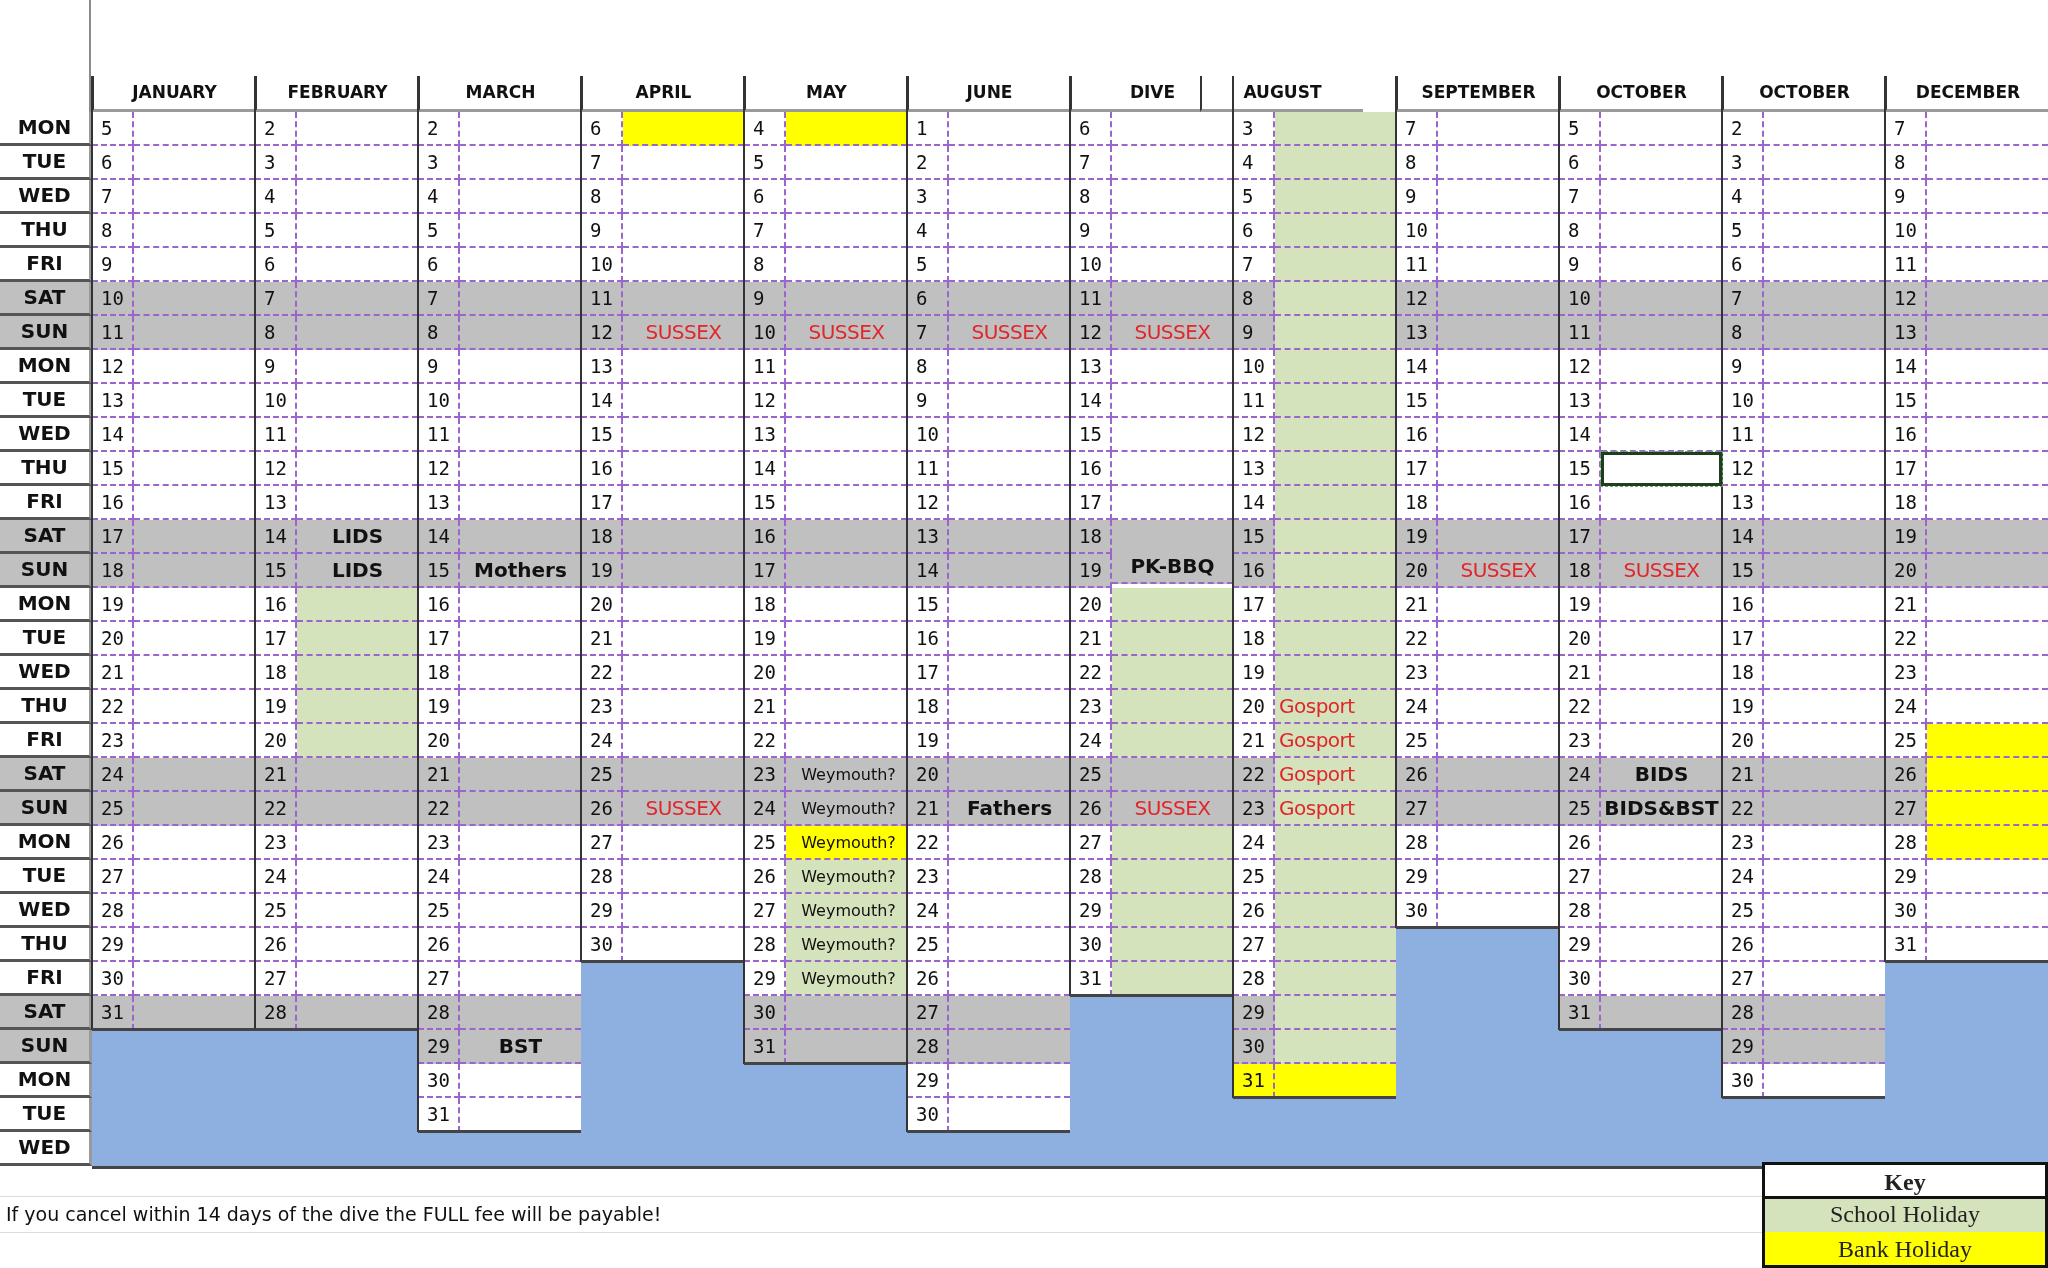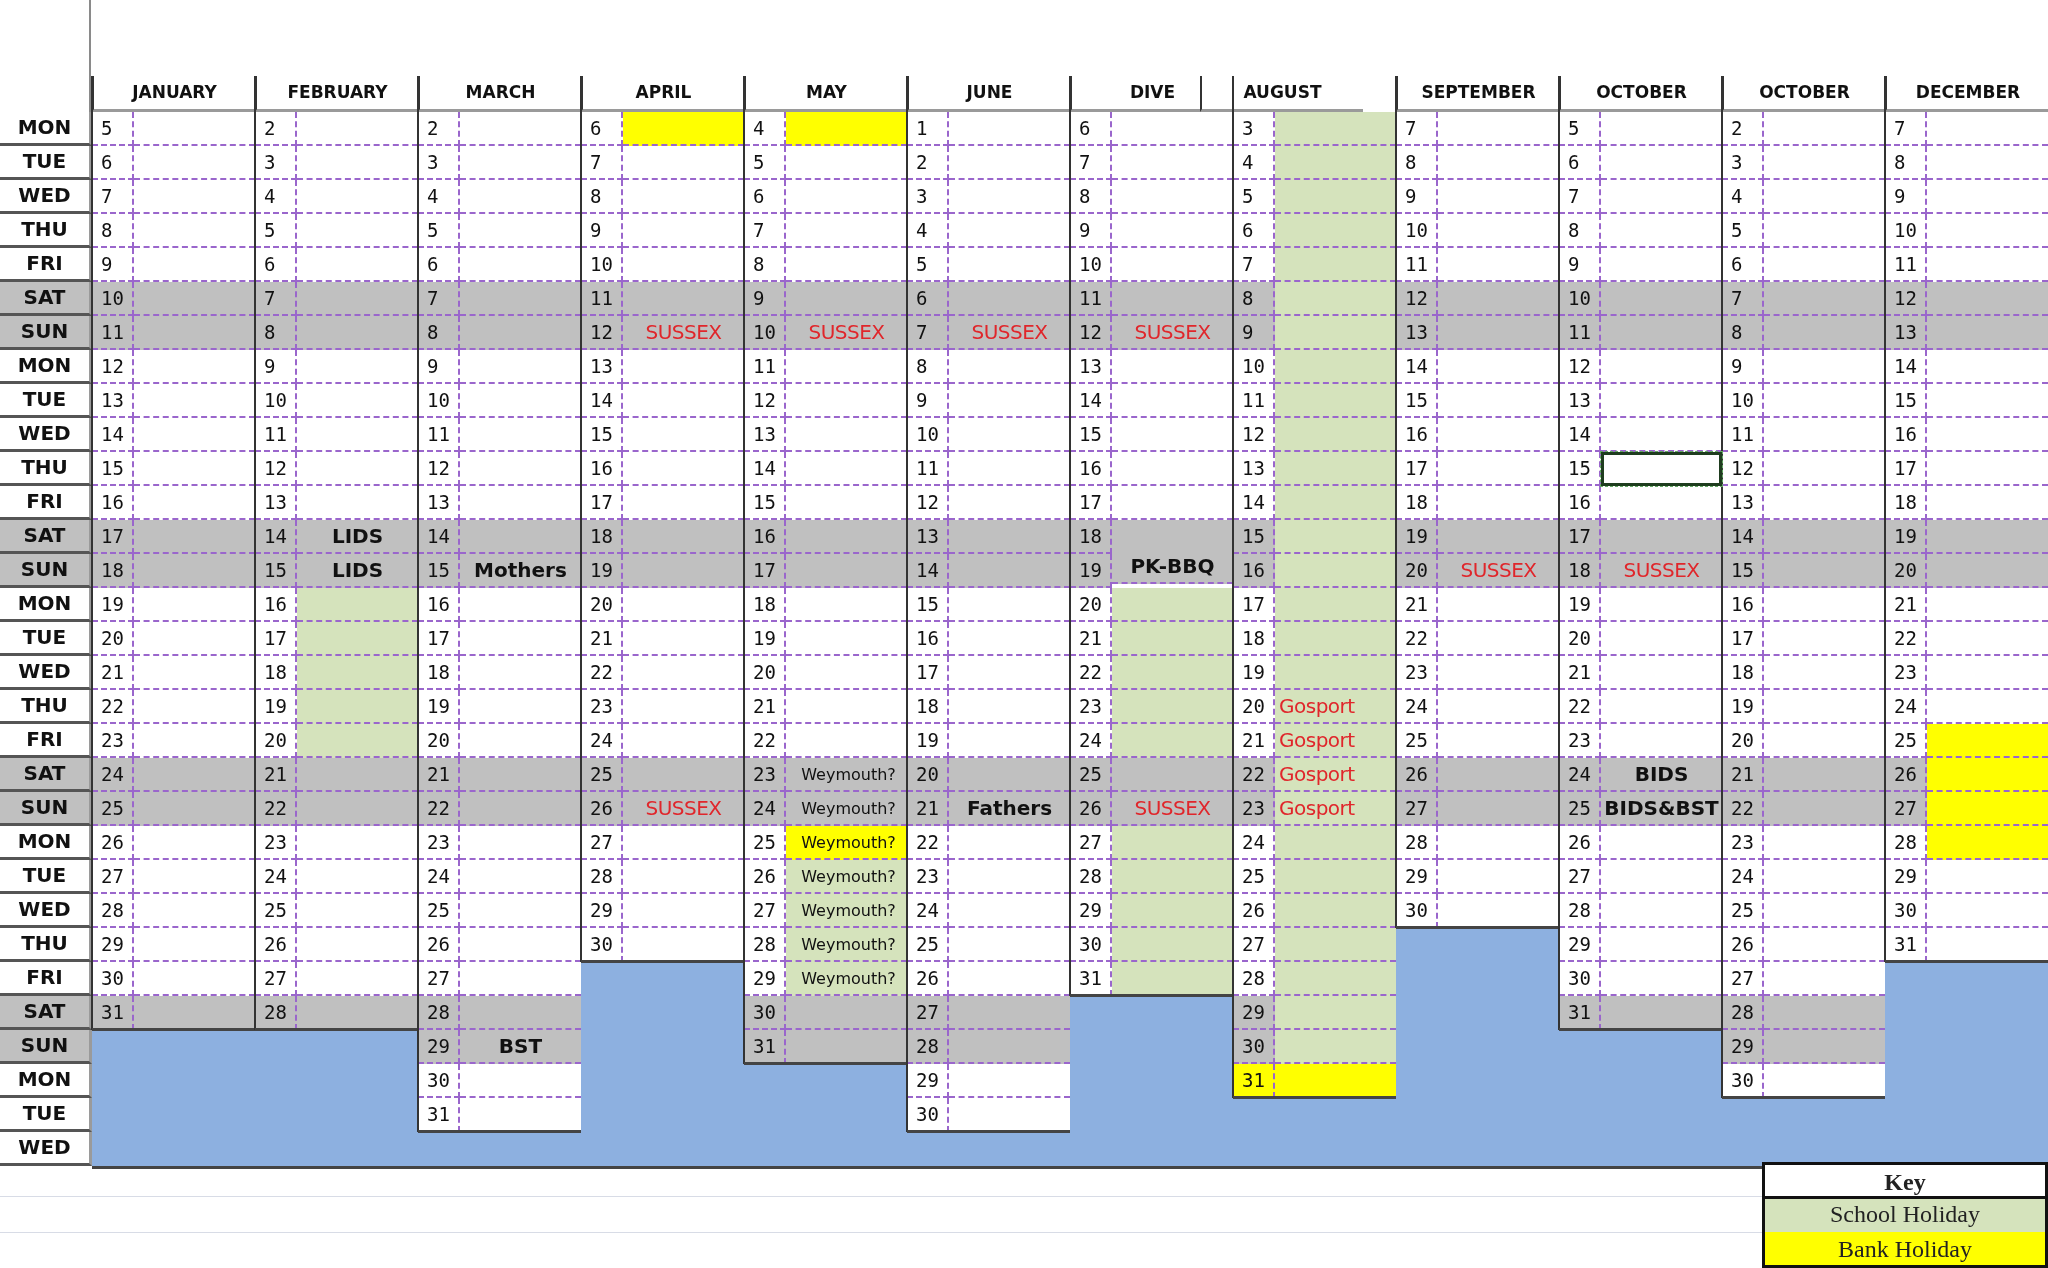--- a/index.html
+++ b/index.html
@@ -773,17 +773,18 @@
       <div class="cell ev w" style="left:1927px;top:928px;width:121px;height:34px;"></div>
       <div class="mborder" style="left:1884px;top:76px;height:886px;"></div>
       <div class="bottom-rule" style="left:1885px;top:960px;width:163px;"></div>
       <div class="bottom-rule" style="left:92px;top:1166px;width:1956px;"></div>
       <div class="selected" style="left:1601px;top:452px;width:121px;height:34px;"></div>
     </div>
 
   <div class="hgrid" style="top:1196px;"></div>
   <div class="hgrid" style="top:1232px;"></div>
 
+  <div class="notes" style="top:1197px;height:35px;line-height:35px;">If you cancel within 14 days of the dive the FULL fee will be payable!</div>
 
   <div class="key" style="top:1197px;height:37px;line-height:34px;background:#d5e3bc;border-top:none;border-bottom:none;">School Holiday</div>
   <div class="key" style="top:1162px;height:37px;line-height:34px;font-weight:bold;background:#fff;">Key</div>
   <div class="key" style="top:1232px;height:36px;line-height:34px;background:#ffff00;border-top:none;">Bank Holiday</div>
 </div>
 
 </body></html>

